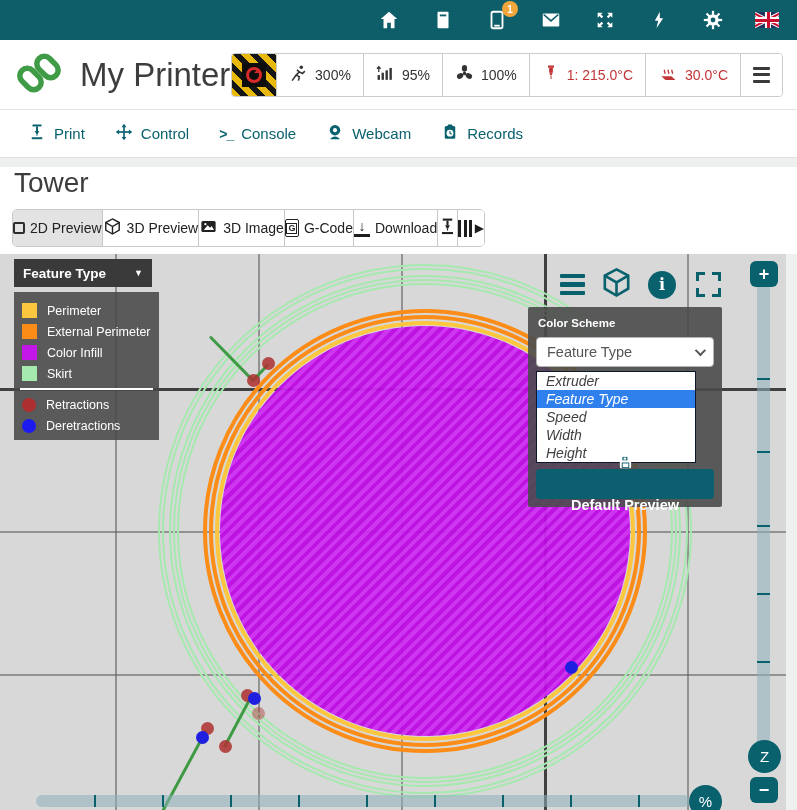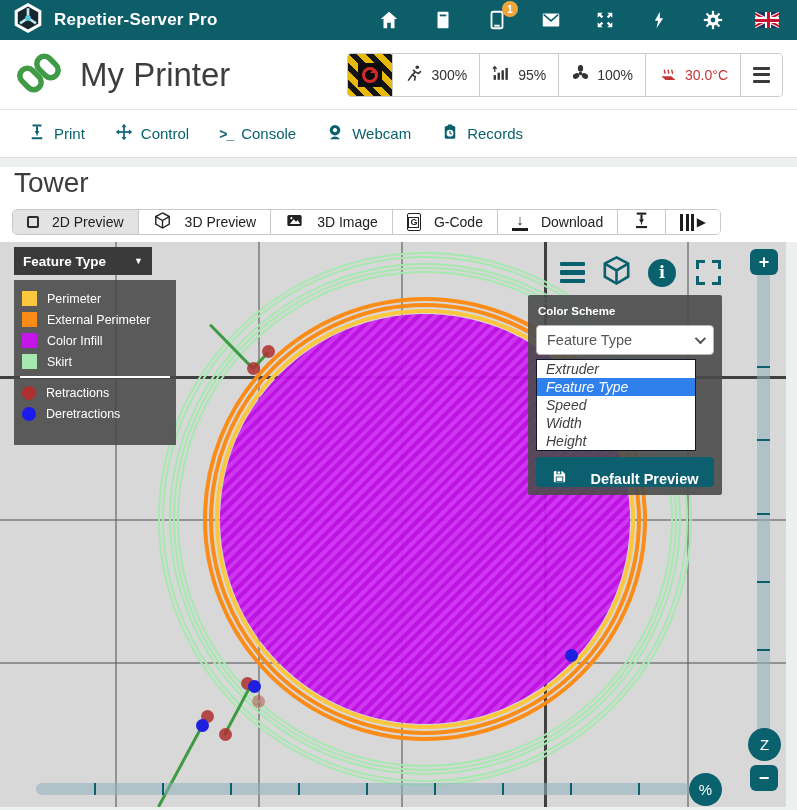--- a/index.html
+++ b/index.html
@@ -41,21 +41,21 @@
 
   
   .tabs { height:48px; background:#fff; display:flex; align-items:center; gap:30px; padding:0 28px; border-bottom:1px solid #e0e0e0; }
   .tab { display:flex; align-items:center; gap:8px; color:#0a616e; font-size:15px; cursor:pointer; }
   .tab .glyph { font-weight:bold; font-size:14px; letter-spacing:-1px; }
 
   
   .content-head { background:#fff; }
   .content-head h2 { font-size:28px; font-weight:500; color:#3c3c3c; margin:9px 0 10px 14px; }
   .viewbtns { display:inline-flex; margin:0 0 7px 12px; border:1px solid #c9c9c9; border-radius:5px; overflow:hidden; background:#fff; }
-  .vbtn { display:flex; align-items:center; gap:13px; padding:0 14px; height:24px; font-size:14px; color:#222;
+  .vbtn { display:flex; align-items:center; gap:5px; padding:0 0; height:36px; font-size:14px; color:#222;
     background:#fff; border:none; border-left:1px solid #c9c9c9; cursor:pointer; font-family:inherit; }
   .vbtn:first-child { border-left:none; }
   .vbtn.active { background:#e3e3e3; }
   .sq-ic { width:12px; height:12px; border:2px solid #2d2d2d; border-radius:2px; }
   .doc-ic { width:14px; height:18px; border:1.6px solid #222; border-radius:2px; display:flex; align-items:flex-end; justify-content:center; }
   .doc-ic b { font-size:9px; border:1px solid #222; line-height:9px; padding:0 1px; margin-bottom:2px; font-weight:bold; }
   .dl-ic { display:flex; flex-direction:column; align-items:center; font-weight:bold; color:#1d1d1d; }
   .dl-ic .ar { font-size:14px; line-height:12px; }
   .dl-ic .tray { width:16px; height:3px; background:#1d1d1d; margin-top:2px; }
   .layers-ic { display:flex; align-items:center; gap:2.5px; color:#1d1d1d; }
@@ -67,21 +67,21 @@
   .gv { position:absolute; top:0; bottom:0; }
   .gh { position:absolute; left:0; right:0; }
   .ring { position:absolute; border-radius:50%; }
   .tline { position:absolute; height:2.5px; transform-origin:0 50%; border-radius:2px; }
   .marker { position:absolute; width:13px; height:13px; border-radius:50%; }
 
   
   .legend { position:absolute; left:14px; top:5px; z-index:10; color:#fff; }
   .legend-head { width:138px; height:28px; background:#3a3a3a; display:flex; align-items:center; padding:0 9px; font-size:13.5px; font-weight:bold; cursor:pointer; }
   .legend-head .caret { margin-left:auto; font-size:9px; }
-  .legend-body { width:162px; background:rgba(72,72,72,.88); padding:8px 0 21px 0; margin-top:5px; }
+  .legend-body { width:145px; background:rgba(72,72,72,.88); padding:8px 0 4px 0; margin-top:5px; }
   .litem { display:flex; align-items:center; height:21px; font-size:12.5px; }
   .swatch { width:15px; height:15px; margin:0 10px 0 8px; flex:none; }
   .swatch.round { border-radius:50%; width:14px; height:14px; }
   .ldivider { height:2px; background:#fff; margin:4px 6px; }
 
   
   .ovl-icons { position:absolute; left:560px; top:12px; z-index:10; display:flex; align-items:center; gap:15px; }
   .ham { display:flex; flex-direction:column; gap:4px; cursor:pointer; }
   .ham i { width:25px; height:4.5px; background:#0a616e; border-radius:1px; }
   .info-c { width:28px; height:28px; border-radius:50%; background:#0a616e; color:#fff; display:flex; align-items:center; justify-content:center;
@@ -96,51 +96,36 @@
   
   .cpanel { position:absolute; left:528px; top:53px; width:194px; height:200px; background:rgba(75,75,75,.9); z-index:11; padding:8px; border-radius:2px; }
   .cpanel .plabel { color:#fff; font-size:11.5px; font-weight:bold; margin:2px 0 8px 2px; }
   .selectbox { width:178px; height:30px; background:#fff; border:1px solid #b5b5b5; border-radius:4px; display:flex; align-items:center;
     padding:0 10px; font-size:14.5px; color:#555; cursor:pointer; }
   .selectbox .chev { margin-left:auto; width:8px; height:8px; border-right:2px solid #555; border-bottom:2px solid #555; transform:rotate(45deg) translateY(-2px); }
   .optlist { width:160px; background:#fff; border:1px solid #0f172a; margin-top:4px;font-style:italic; }
   .opt { height:18px; line-height:18px; padding-left:9px; font-size:14px; color:#3f3f3f; cursor:pointer; white-space:nowrap; }
   .opt.sel { background:#2f80ed; color:#fff; }
   .defbtn { margin-top:6px; width:178px; height:30px; background:#0b5f6e; color:#fff; border:none; border-radius:4px;
-    font-size:14.5px; font-weight:bold; display:flex; align-items:flex-end; justify-content:center; gap:24px; cursor:pointer; font-family:inherit; }
+    font-size:14.5px; font-weight:bold; display:flex; align-items:center; justify-content:center; gap:24px; cursor:pointer; font-family:inherit;flex-direction:column; }
 
   
   .vtrack { position:absolute; left:757px; top:27px; width:13px; height:470px; background:rgba(141,176,188,.55); border-radius:7px; z-index:9; }
   .vtick { position:absolute; left:0; width:13px; height:2px; background:#0a616e; }
   .htrack { position:absolute; left:36px; top:541px; width:654px; height:12px; background:rgba(141,176,188,.55); border-radius:6px; z-index:9; }
   .htick { position:absolute; top:0; width:2px; height:12px; background:#0a616e; }
   .sqbtn { position:absolute; width:28px; height:26px; background:#0a616e; color:#fff; border:none; border-radius:6px;
     font-size:18px; font-weight:bold; display:flex; align-items:center; justify-content:center; cursor:pointer; z-index:12; font-family:inherit; }
   .cirbtn { position:absolute; width:33px; height:33px; border-radius:50%; background:#0a616e; color:#fff; border:none;
     font-size:15px; display:flex; align-items:center; justify-content:center; cursor:pointer; z-index:12; font-family:inherit; }
 </style>
 </head>
 <body>
 
 <header class="navbar">
-  <div class="brand">
-    <span>
-      <svg width="32" height="32" viewBox="0 0 36 36">
-        <polygon points="18,1 33,9.5 33,26.5 18,35 3,26.5 3,9.5" fill="#fff"></polygon>
-        <polygon points="18,5 29.5,11.5 29.5,24.5 18,31 6.5,24.5 6.5,11.5" fill="#16262e"></polygon>
-        <g stroke="#bfe8f2" stroke-width="3">
-            <line x1="18" y1="18" x2="18" y2="7"></line>
-            <line x1="18" y1="18" x2="9" y2="24"></line>
-            <line x1="18" y1="18" x2="27" y2="24"></line>
-          </g>
-        <circle cx="18" cy="18" r="3.2" fill="#5ac8dc"></circle>
-      </svg>
-    </span>
-    <span class="title">Repetier-Server Pro</span>
-  </div>
   <div class="nav-icons">
     <span class="nav-ic">
       <svg width="22" height="22" viewBox="0 0 24 24">
           <path fill="#fff" d="M12 3 L21 11 H18 V21 H14 V15 H10 V21 H6 V11 H3 Z"></path>
         </svg>
     </span>
     <span class="nav-ic">
       <svg width="22" height="22" viewBox="0 0 24 24">
           <rect x="6" y="3" width="12" height="18" rx="1" fill="#fff"></rect>
           <rect x="8.5" y="6" width="7" height="2" fill="#0d5e69"></rect>
@@ -241,20 +226,31 @@
     <div class="pseg">
       <span>
         <svg width="19" height="19" viewBox="0 0 24 24" fill="#333">
             <circle cx="12" cy="12" r="2.3"></circle>
             <ellipse cx="12" cy="5.6" rx="3.3" ry="4.2"></ellipse>
             <ellipse cx="12" cy="5.6" rx="3.3" ry="4.2" transform="rotate(120 12 12)"></ellipse>
             <ellipse cx="12" cy="5.6" rx="3.3" ry="4.2" transform="rotate(240 12 12)"></ellipse>
           </svg>
       </span>
       <span>100%</span>
+    </div>
+    <div class="pseg red">
+      <span>
+        <svg width="18" height="18" viewBox="0 0 24 24" fill="#c13537">
+            <rect x="8" y="2" width="8" height="3"></rect>
+            <rect x="9.5" y="5" width="5" height="6"></rect>
+            <polygon points="9.5,11 14.5,11 12.9,15 11.1,15"></polygon>
+            <rect x="11.4" y="15.5" width="1.3" height="4.5"></rect>
+          </svg>
+      </span>
+      <span>1: 215.0°C</span>
     </div>
     <div class="pseg red">
       <span>
         <svg width="20" height="20" viewBox="0 0 24 24">
             <polygon points="4,16 16,16 21,20.5 9,20.5" fill="#c13537"></polygon>
             <g stroke="#c13537" stroke-width="1.7" fill="none">
               <path d="M8 13 c1.6-1.6 -1.6-3 0-4.8"></path>
               <path d="M12.5 13 c1.6-1.6 -1.6-3 0-4.8"></path>
               <path d="M17 13 c1.6-1.6 -1.6-3 0-4.8"></path>
             </g>

